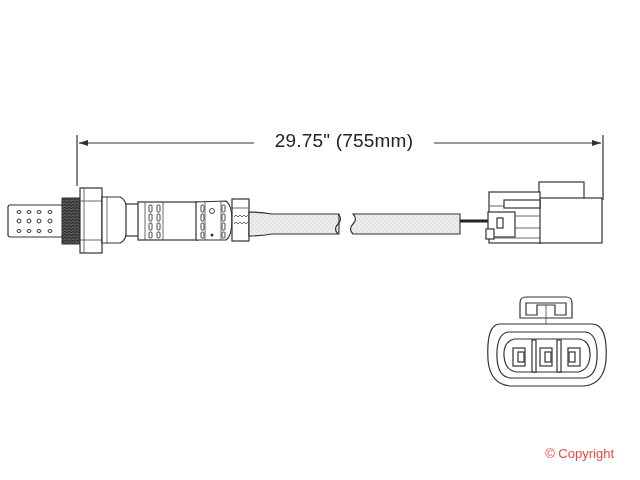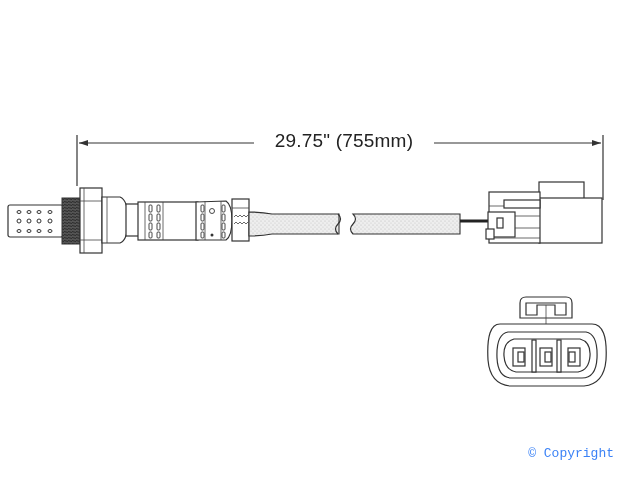--- a/index.html
+++ b/index.html
@@ -1,19 +1,19 @@
 <!DOCTYPE html>
 <html><head>
 <meta charset="utf-8">
 <style>
   html, body { margin: 0; padding: 0; background: #ffffff; }
   body { width: 640px; height: 480px; position: relative; overflow: hidden; font-family: "Liberation Sans", sans-serif; }
   #diagram { position: absolute; left: 0; top: 0; width: 640px; height: 480px; }
   .dim-label { position: absolute; left: 254px; top: 130px; width: 180px; text-align: center; font-size: 19px; color: #222; background: #fff; letter-spacing: 0.2px; line-height: 22px; }
-  .copyright { position: absolute; right: 26px; top: 446px; font-size: 13px; color: #3b82f6; font-family: Liberation Mono, monospace; }
+  .copyright { position: absolute; right: 26px; top: 446px; font-size: 13px; color: #ef4444; }
   .ln { stroke: #333; stroke-width: 1.2; fill: none; }
   .lnf { stroke: #333; stroke-width: 1.2; fill: #fff; }
   .thin { stroke: #444; stroke-width: 0.8; fill: none; }
 </style>
 </head>
 <body>
 
 <svg id="diagram" viewBox="0 0 640 480" xmlns="http://www.w3.org/2000/svg">
   <defs>
     <pattern id="mesh" width="4" height="4" patternUnits="userSpaceOnUse">

